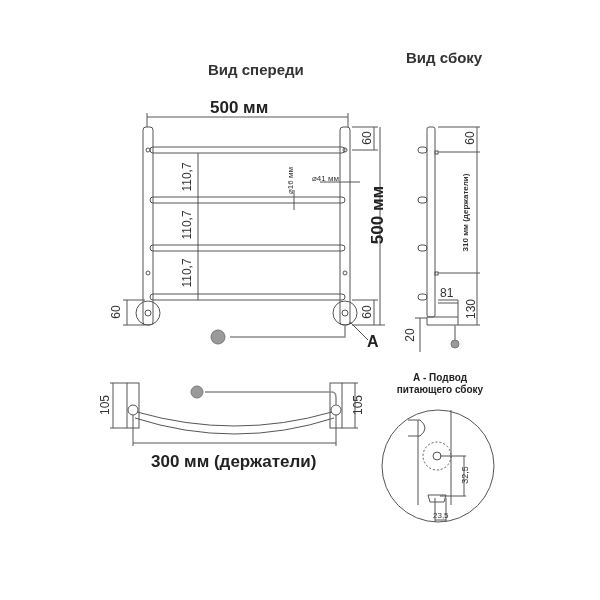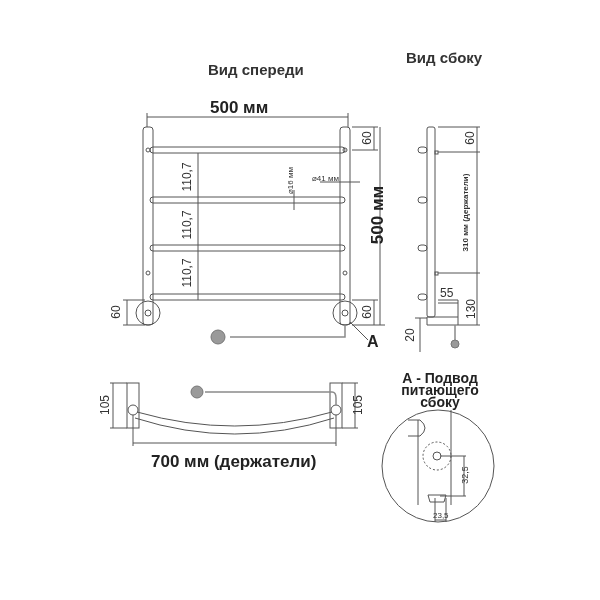--- a/index.html
+++ b/index.html
@@ -150,26 +150,26 @@
 <div class="abs dim rot" style="left:167px;top:218px;width:40px;text-align:center;">110,7</div>
 <div class="abs dim rot" style="left:167px;top:266px;width:40px;text-align:center;">110,7</div>
 
 <div class="abs small rot" style="left:268px;top:176px;width:44px;text-align:center;">⌀16 мм</div>
 <div class="abs small" style="left:312px;top:174px;">⌀41 мм</div>
 
 <div class="abs big" style="left:367px;top:333px;font-size:16px;">A</div>
 
 <div class="abs dim rot" style="left:460px;top:131px;width:20px;text-align:center;">60</div>
 <div class="abs small rot" style="left:405px;top:208px;width:120px;text-align:center;font-weight:bold;">310 мм (держатели)</div>
-<div class="abs dim" style="left:440px;top:286px;">55</div>
+<div class="abs dim" style="left:440px;top:286px;">81</div>
 <div class="abs dim rot" style="left:456px;top:302px;width:30px;text-align:center;">130</div>
 <div class="abs dim rot" style="left:400px;top:328px;width:20px;text-align:center;">20</div>
 
 <div class="abs dim rot" style="left:90px;top:398px;width:30px;text-align:center;">105</div>
 <div class="abs dim rot" style="left:343px;top:398px;width:30px;text-align:center;">105</div>
-<div class="abs big" style="left:151px;top:452px;">700 мм (держатели)</div>
+<div class="abs big" style="left:151px;top:452px;">300 мм (держатели)</div>
 
-<div class="abs" style="left:385px;top:372px;width:110px;text-align:center;font-weight:bold;font-size:14px;color:#222;line-height:12px;">
+<div class="abs" style="left:385px;top:372px;width:110px;text-align:center;font-weight:bold;font-size:10px;color:#222;line-height:12px;">
   <div>А - Подвод</div>
   <div>питающего сбоку</div>
 </div>
 <div class="abs small rot" style="left:450px;top:470px;width:30px;text-align:center;font-size:9px;">32,5</div>
 <div class="abs small" style="left:433px;top:511px;">23,5</div>
 
 </body></html>

